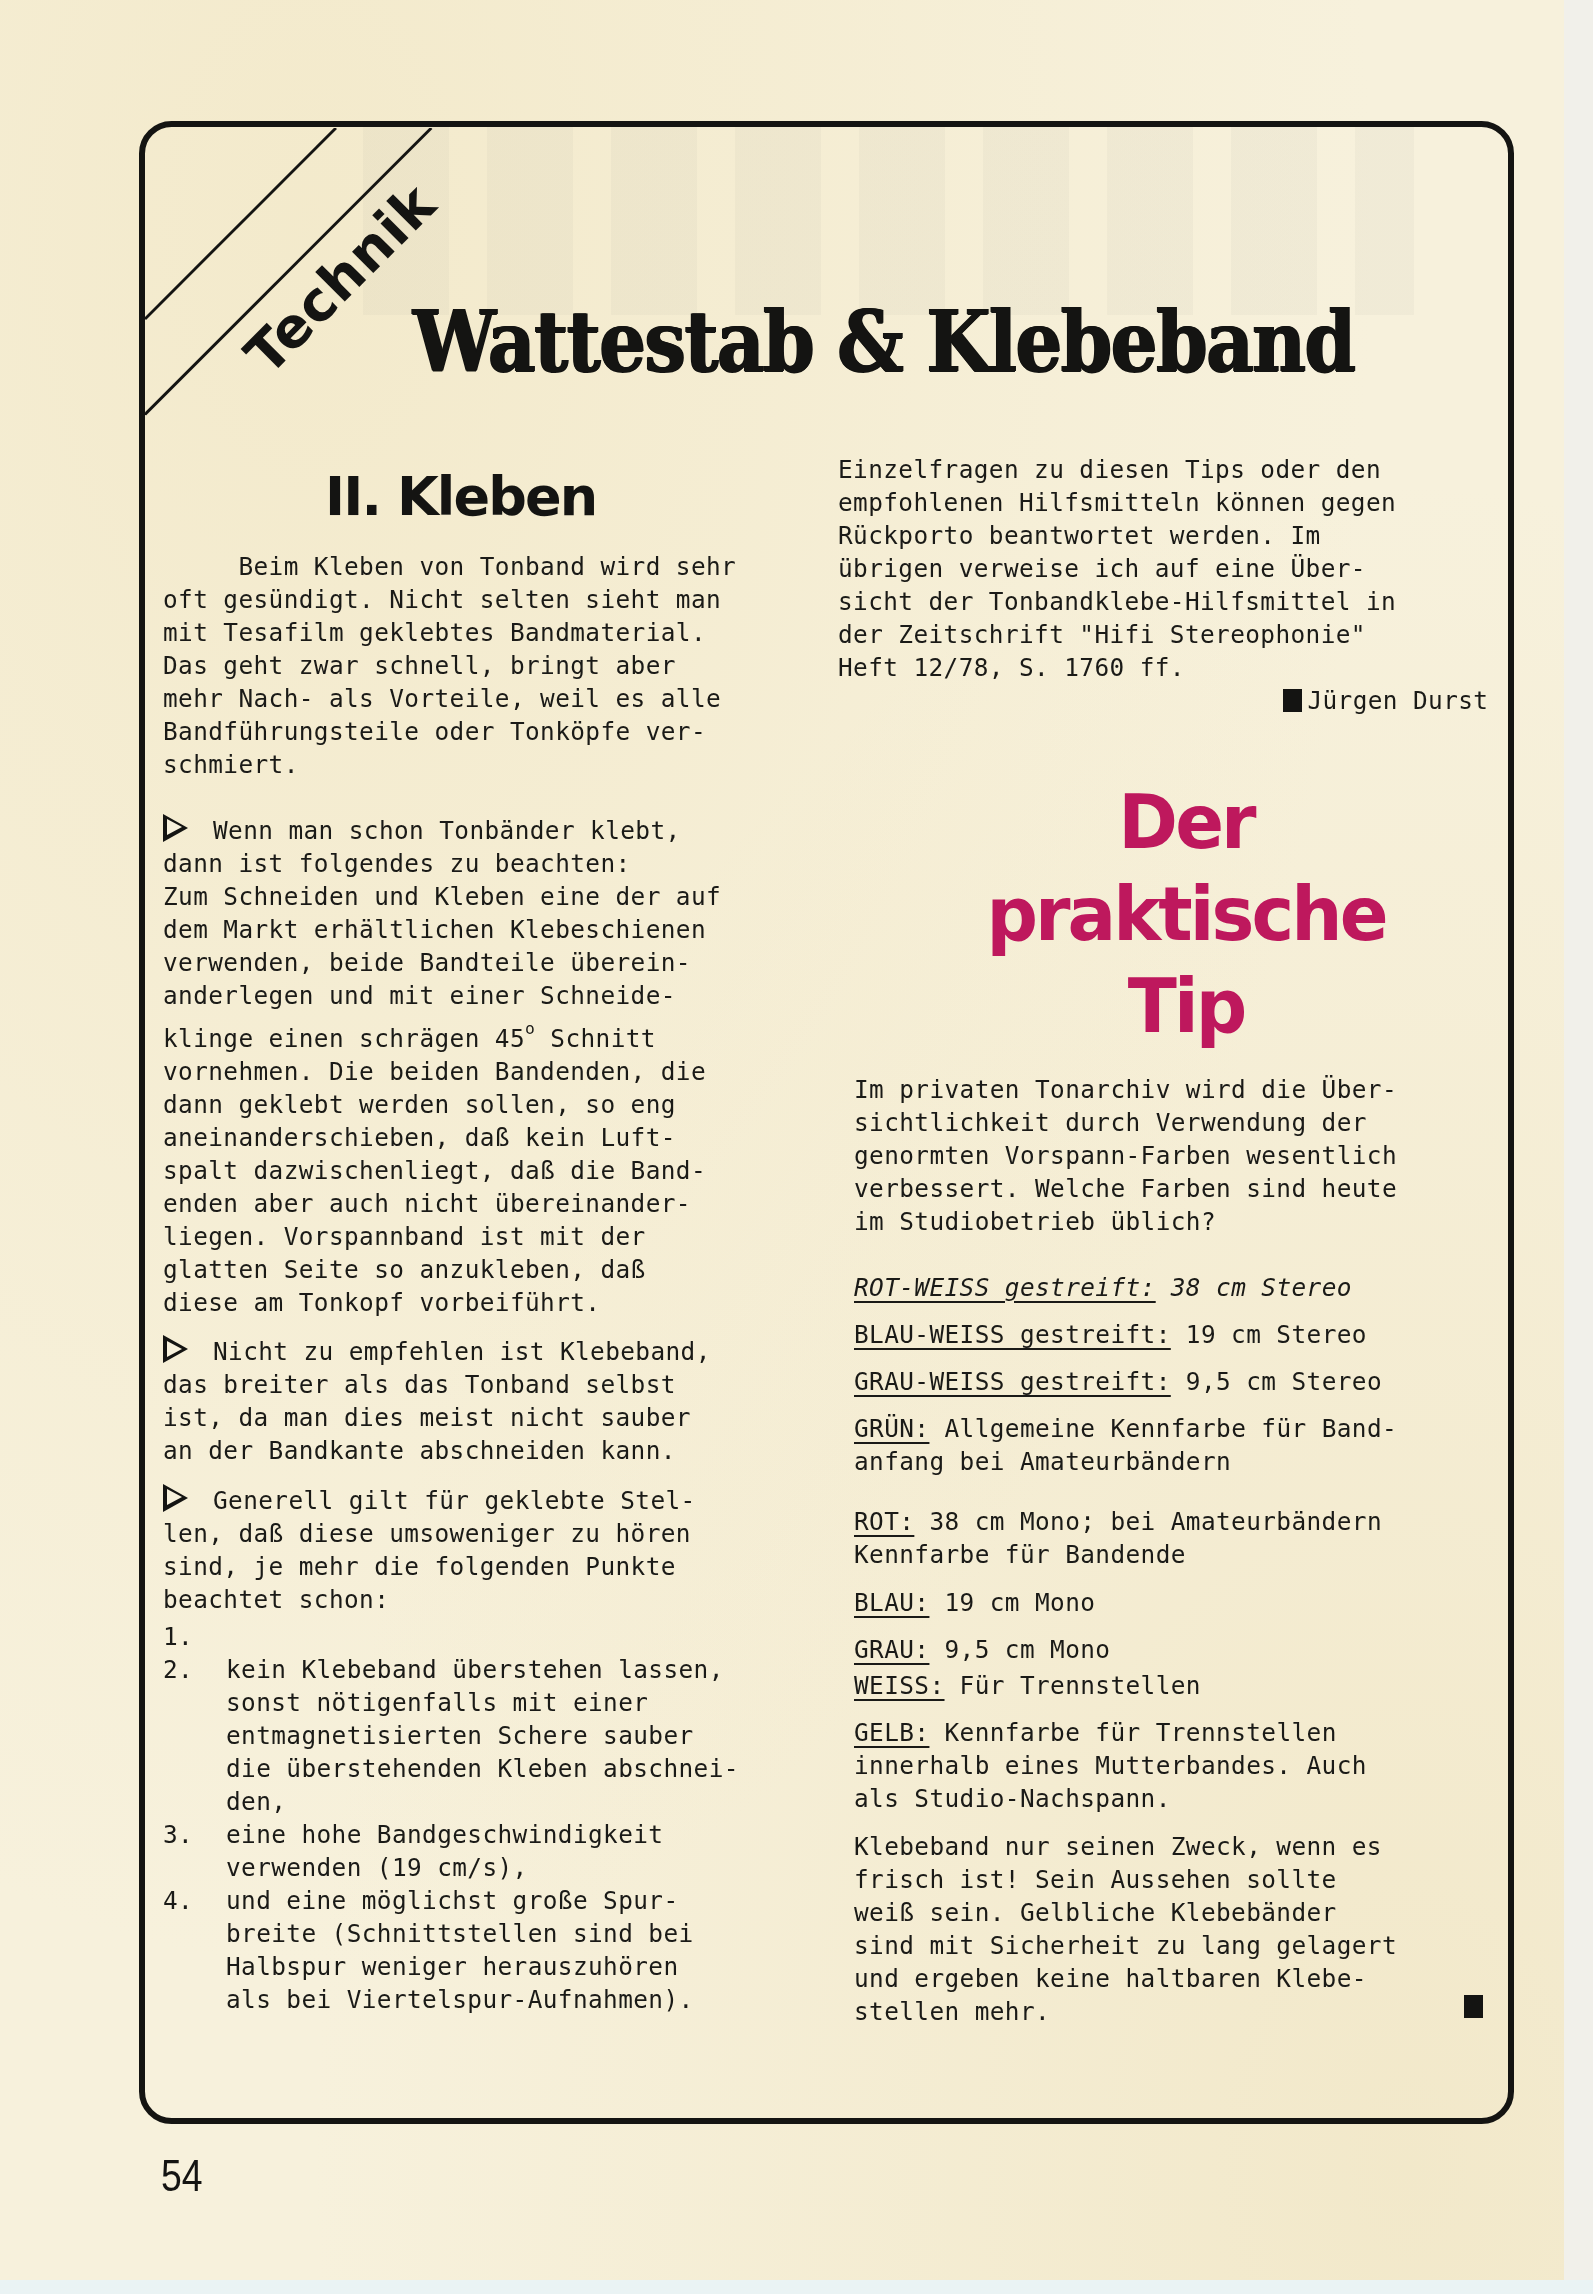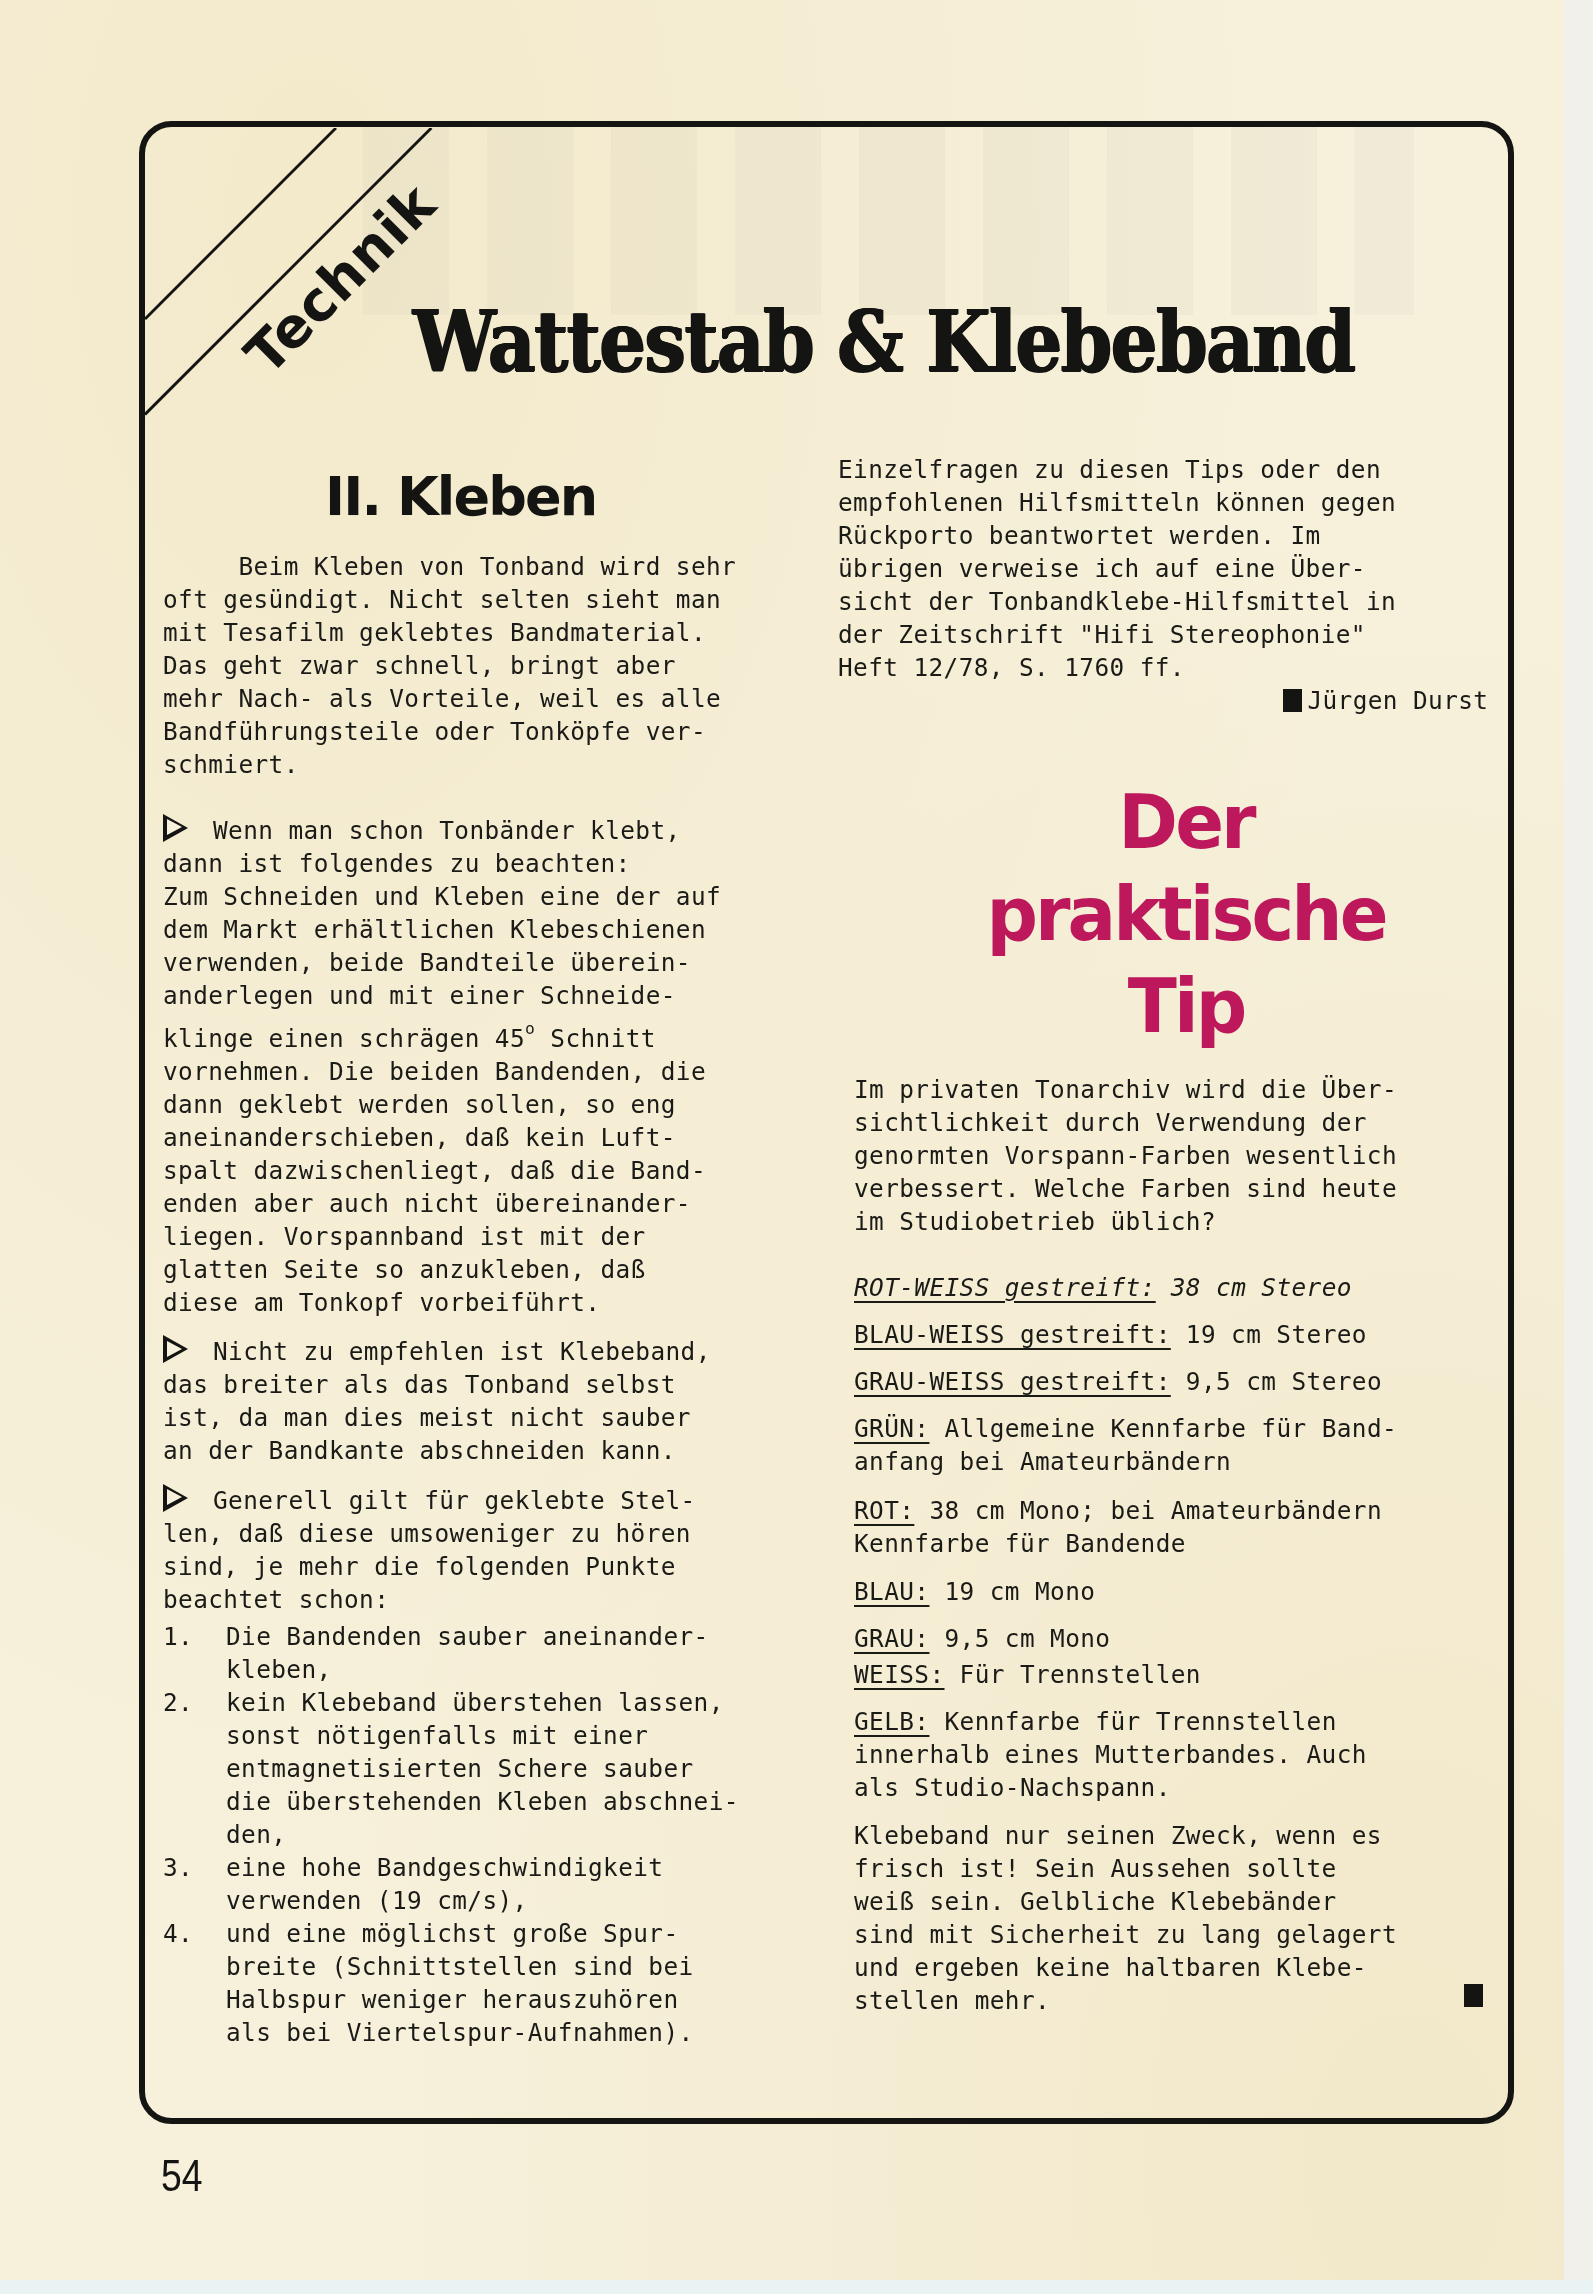--- a/index.html
+++ b/index.html
@@ -160,24 +160,20 @@
     <p><span class="tri"></span><span>Generell gilt für geklebte Stel-</span></p>
     <div id="tip3lines">
         <p>len, daß diese umsoweniger zu hören</p>
         <p>sind, je mehr die folgenden Punkte</p>
         <p>beachtet schon:</p>
       </div>
   </div>
   <div id="numbered" style="margin-top:3.8px">
       <div class="numitem">
         <div class="num">1.</div>
-        <div class="body">
-          <p>Die Bandenden sauber aneinander-</p>
-          <p>kleben,</p>
-        </div>
       </div>
       <div class="numitem">
         <div class="num">2.</div>
         <div class="body">
           <p>kein Klebeband überstehen lassen,</p>
           <p>sonst nötigenfalls mit einer</p>
           <p>entmagnetisierten Schere sauber</p>
           <p>die überstehenden Kleben abschnei-</p>
           <p>den,</p>
         </div>
@@ -232,21 +228,21 @@
   <div id="colors">
       <div style="margin-bottom: 14.3px; font-style: italic;">
         <p><span class="u">ROT-WEISS gestreift:</span><span> 38 cm Stereo</span></p>
       </div>
       <div style="margin-bottom: 14.3px;">
         <p><span class="u">BLAU-WEISS gestreift:</span><span> 19 cm Stereo</span></p>
       </div>
       <div style="margin-bottom: 14.3px;">
         <p><span class="u">GRAU-WEISS gestreift:</span><span> 9,5 cm Stereo</span></p>
       </div>
-      <div style="margin-bottom: 16px;">
+      <div style="margin-bottom: 27px;">
         <p><span class="u">GRÜN:</span><span> Allgemeine Kennfarbe für Band-</span></p>
         <p><span>anfang bei Amateurbändern</span></p>
       </div>
       <div style="margin-bottom: 14.3px;">
         <p><span class="u">ROT:</span><span> 38 cm Mono; bei Amateurbändern</span></p>
         <p><span>Kennfarbe für Bandende</span></p>
       </div>
       <div style="margin-bottom: 14.3px;">
         <p><span class="u">BLAU:</span><span> 19 cm Mono</span></p>
       </div>

